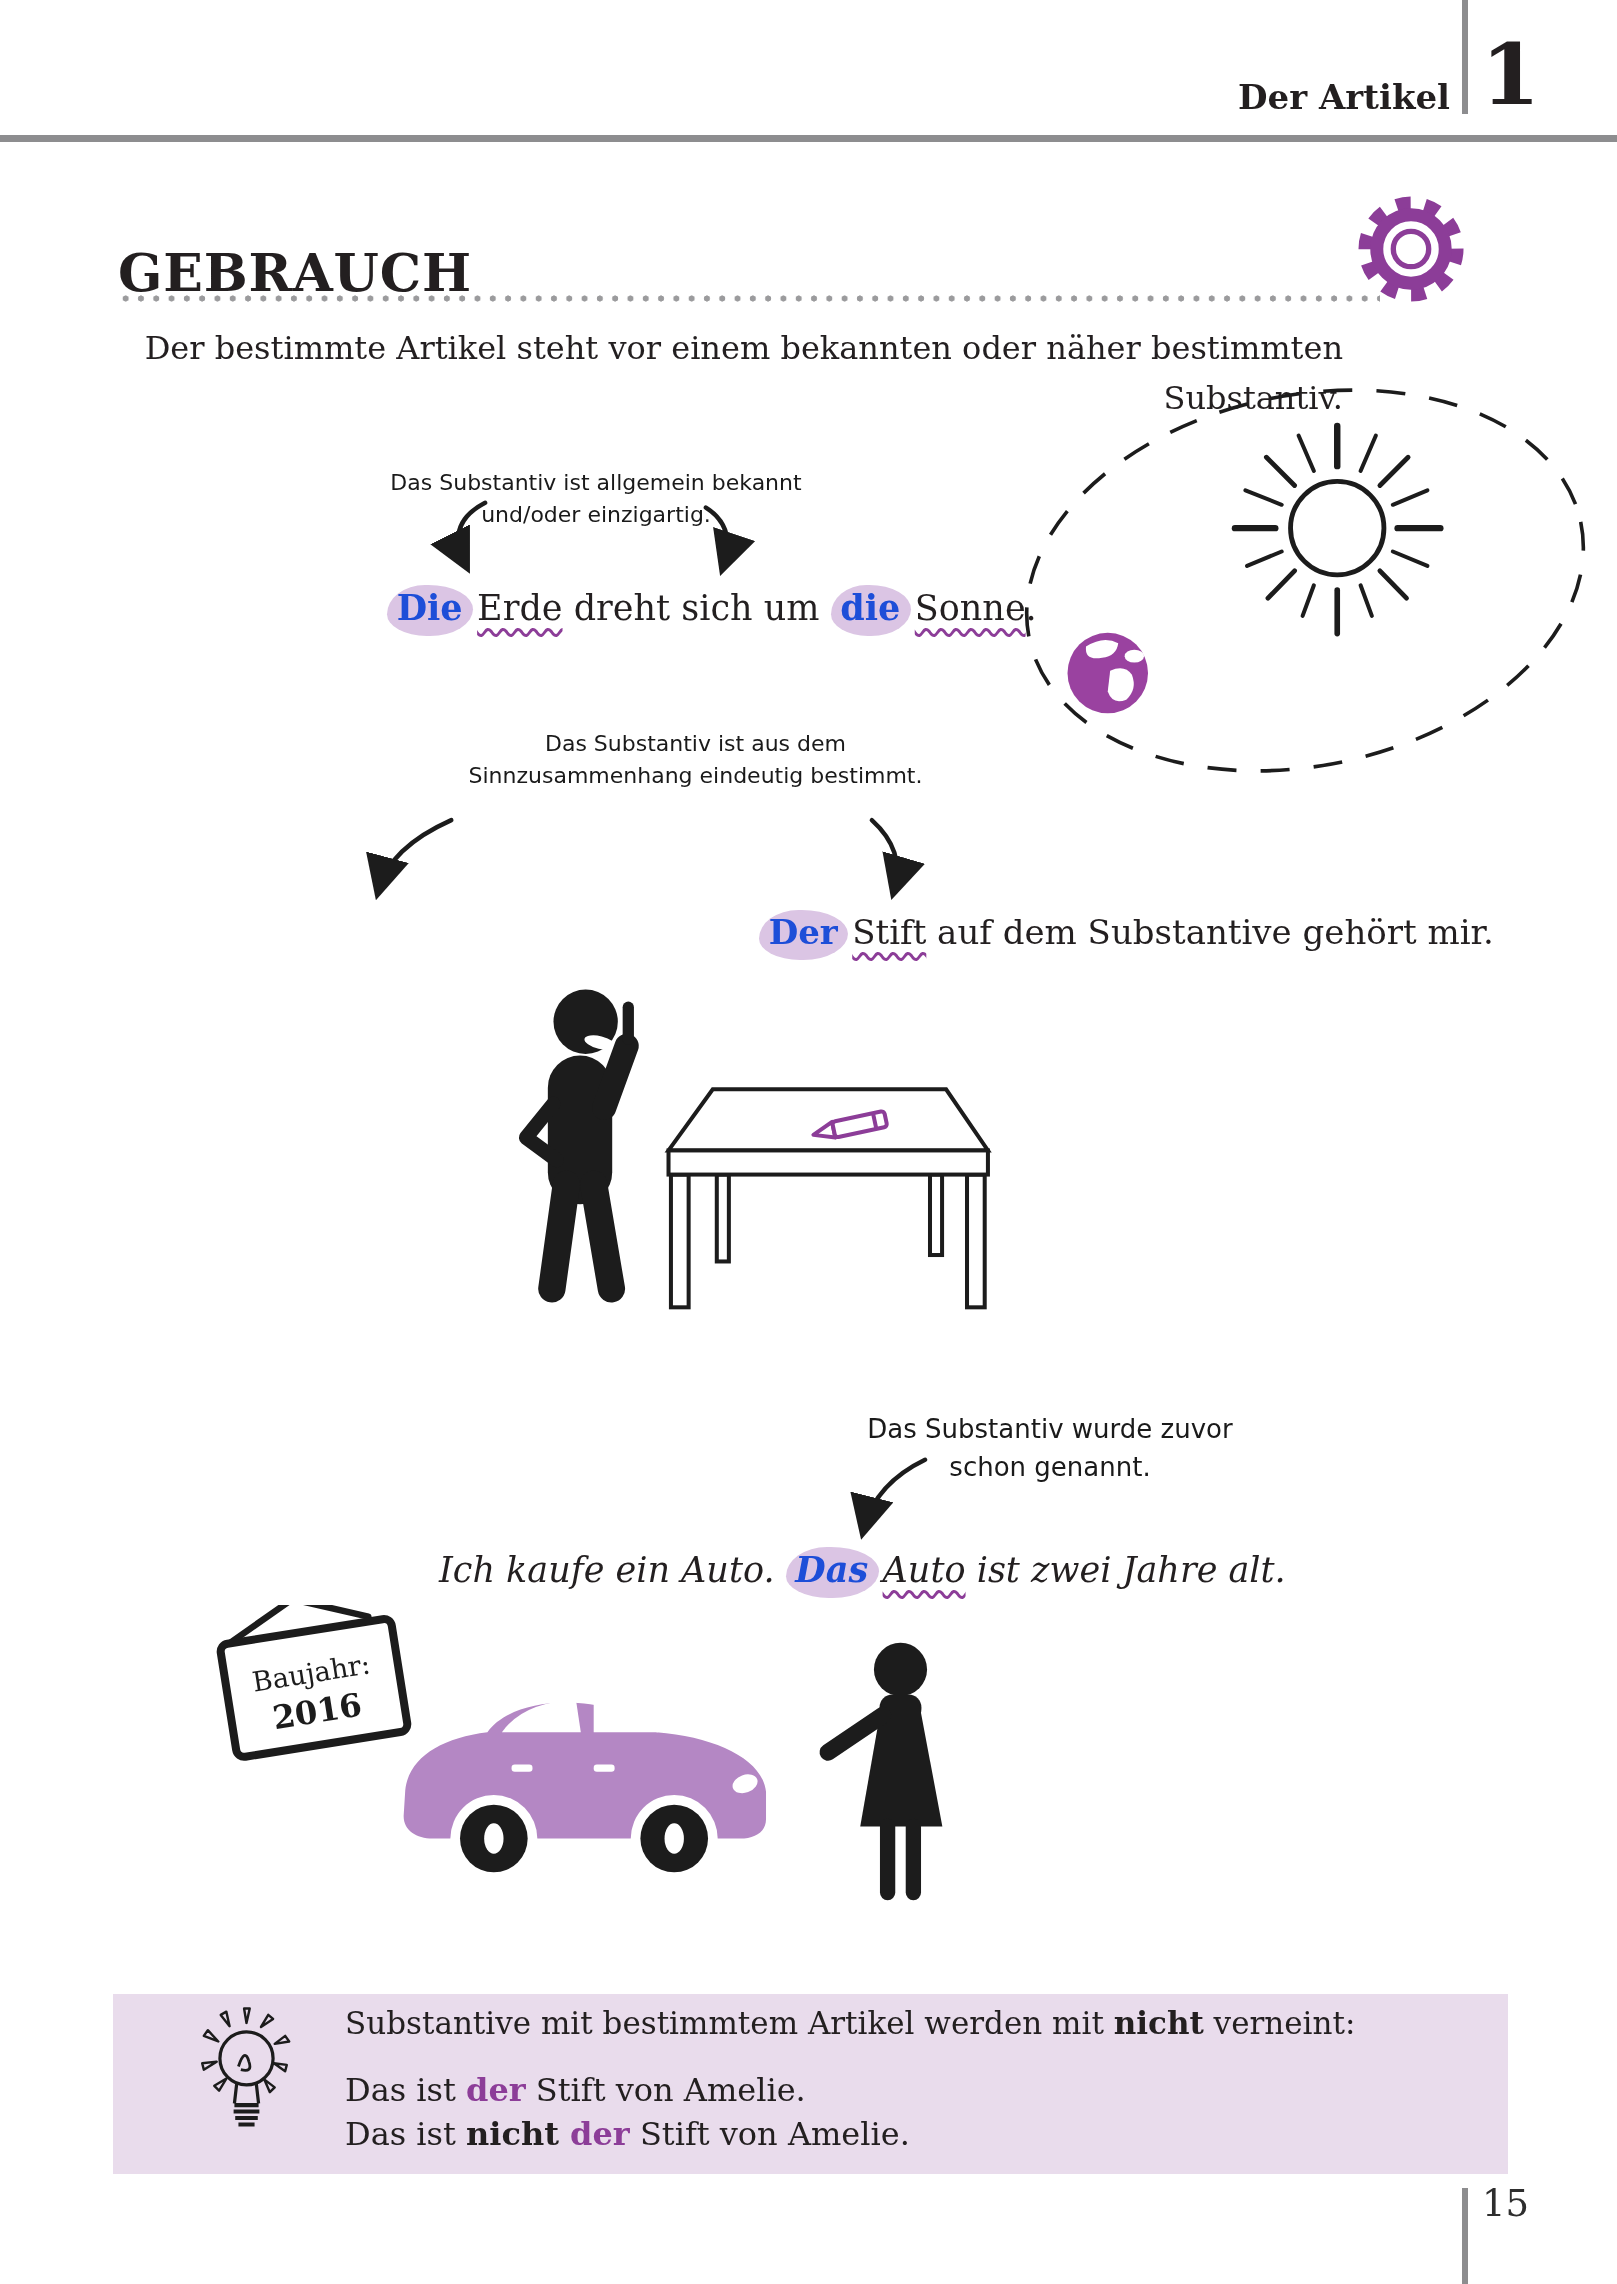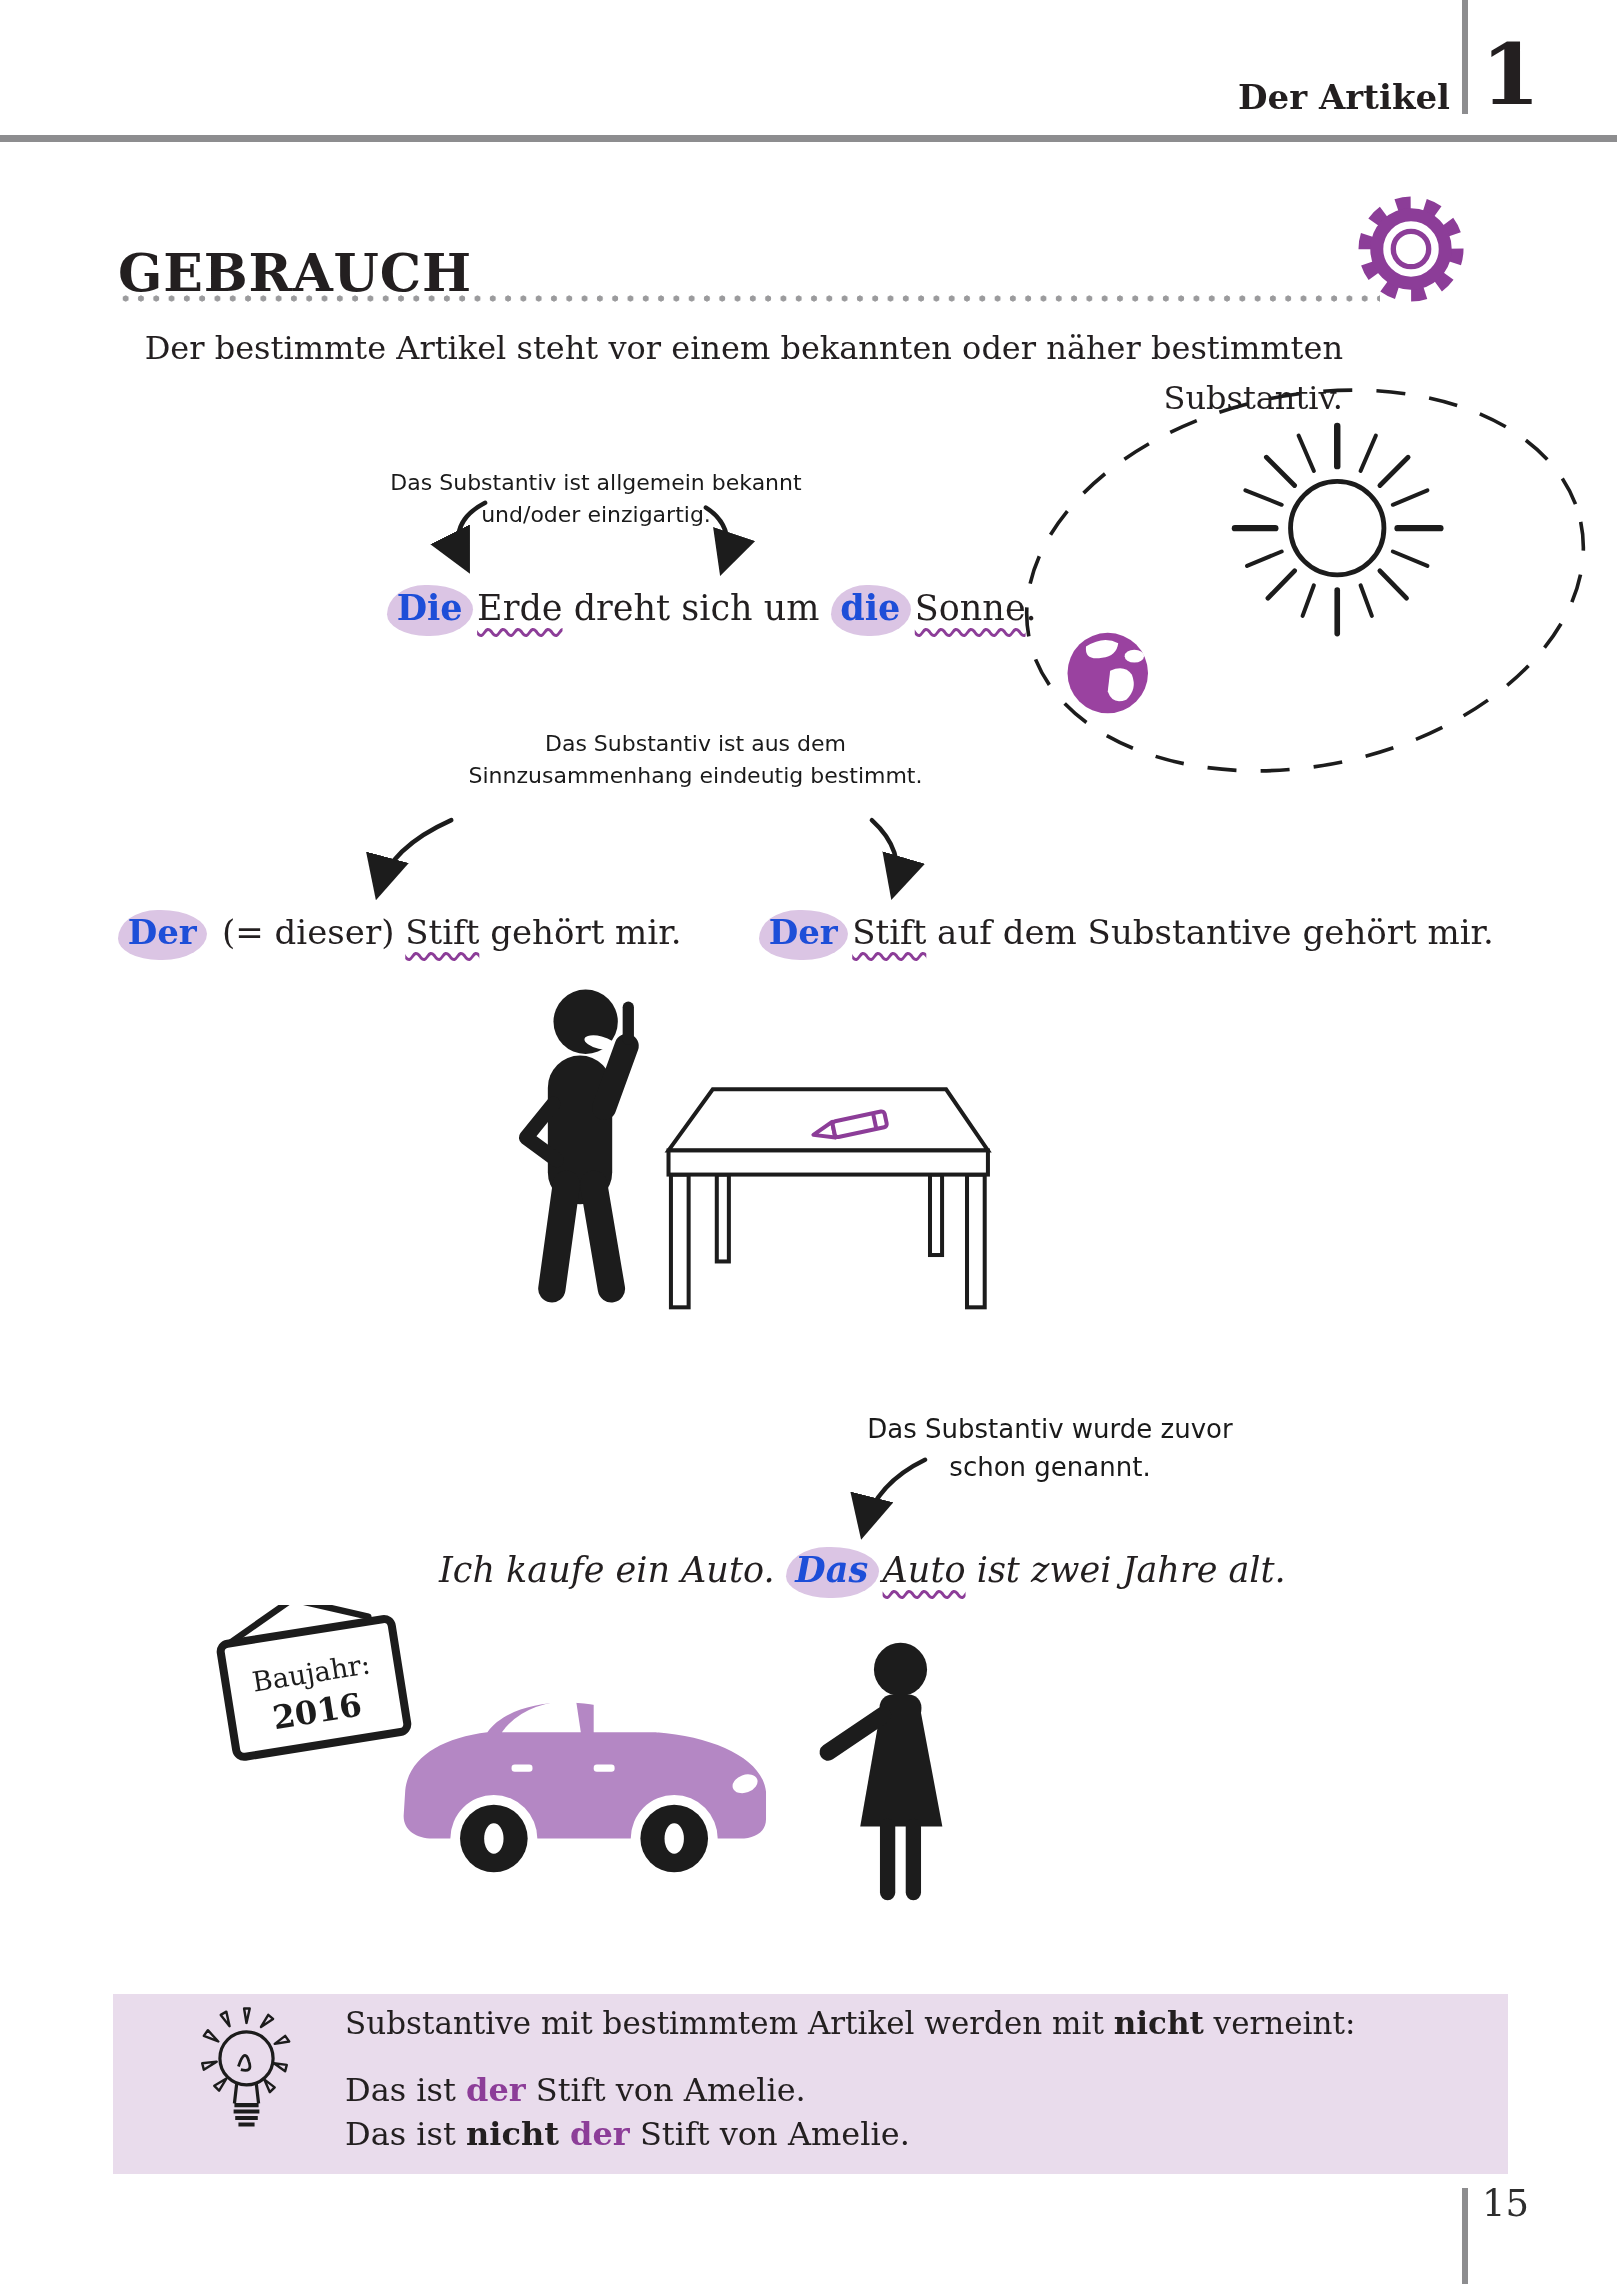--- a/index.html
+++ b/index.html
@@ -134,23 +134,20 @@
       <line x1="499" y1="214" x2="542" y2="232" stroke-width="5"></line>
     </g>
     <g>
       <circle cx="145" cy="365" r="50" fill="#9a42a0"></circle>
       <path d="M118,332 q 22,-14 40,-4 q -2,16 -20,18 q -22,4 -20,-14 z" fill="#ffffff"></path>
       <path d="M148,362 q 18,-8 27,5 q 7,18 -7,31 q -17,7 -23,-10 z" fill="#ffffff"></path>
       <ellipse cx="178" cy="344" rx="12" ry="8" fill="#ffffff"></ellipse>
     </g>
   </svg>
 
-  <div class="sentence s2a">
-    <span class="hl-art">Der</span><span> (= dieser) </span><span class="wavy">Stift</span><span> gehört mir.</span>
-  </div>
   <div class="sentence s2b">
     <span class="hl-art">Der</span><span class="wavy">Stift</span><span> auf dem Substantive gehört mir.</span>
   </div>
 
   <svg class="ill person-ill" width="516" height="354" viewBox="0 0 640 440">
     <g>
       <line x1="105" y1="150" x2="105" y2="255" stroke="#1c1c1c" stroke-width="80" stroke-linecap="round"></line>
       <circle cx="112" cy="68" r="40" fill="#1c1c1c"></circle>
       <ellipse cx="130" cy="94" rx="20" ry="8" fill="#ffffff" transform="rotate(14 130 94)"></ellipse>
       <line x1="135" y1="175" x2="163" y2="98" stroke="#1c1c1c" stroke-width="30" stroke-linecap="round"></line>

